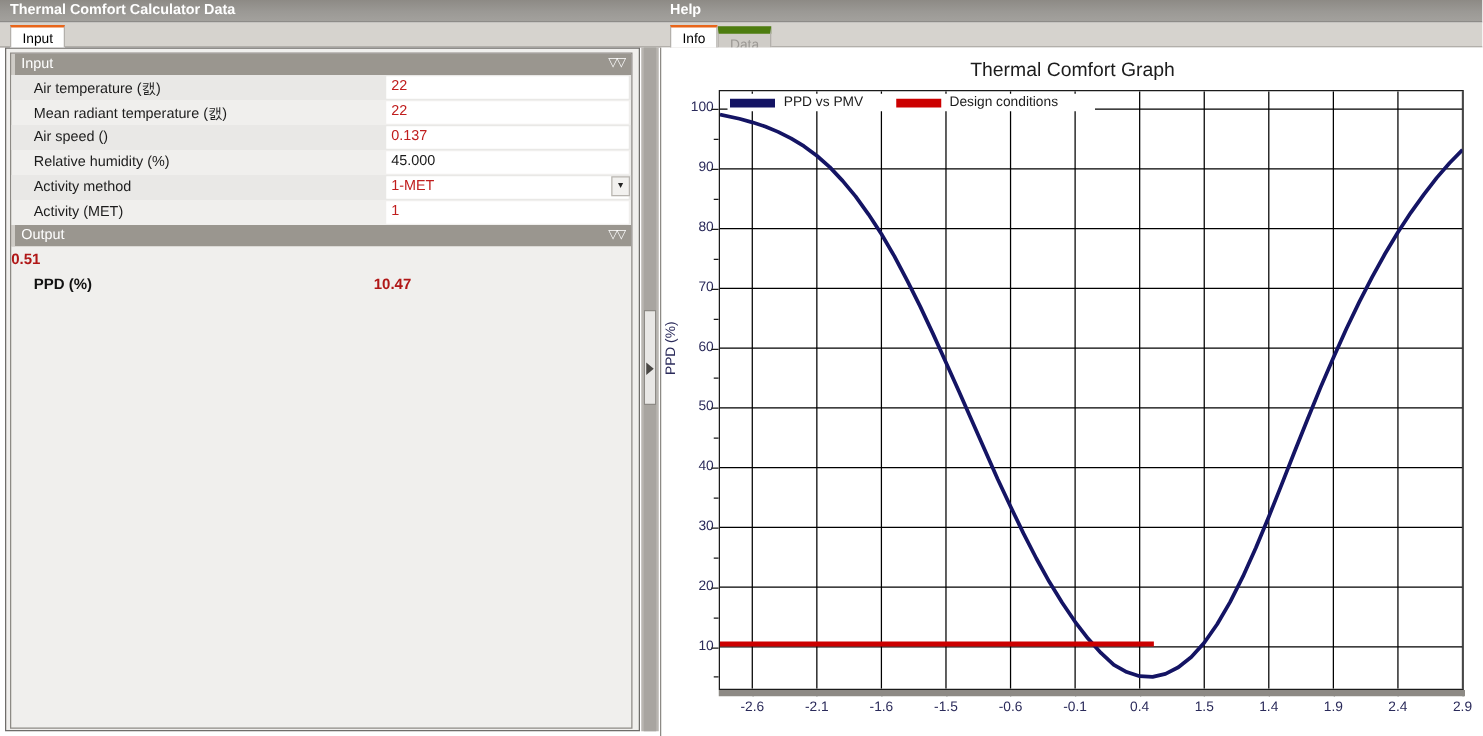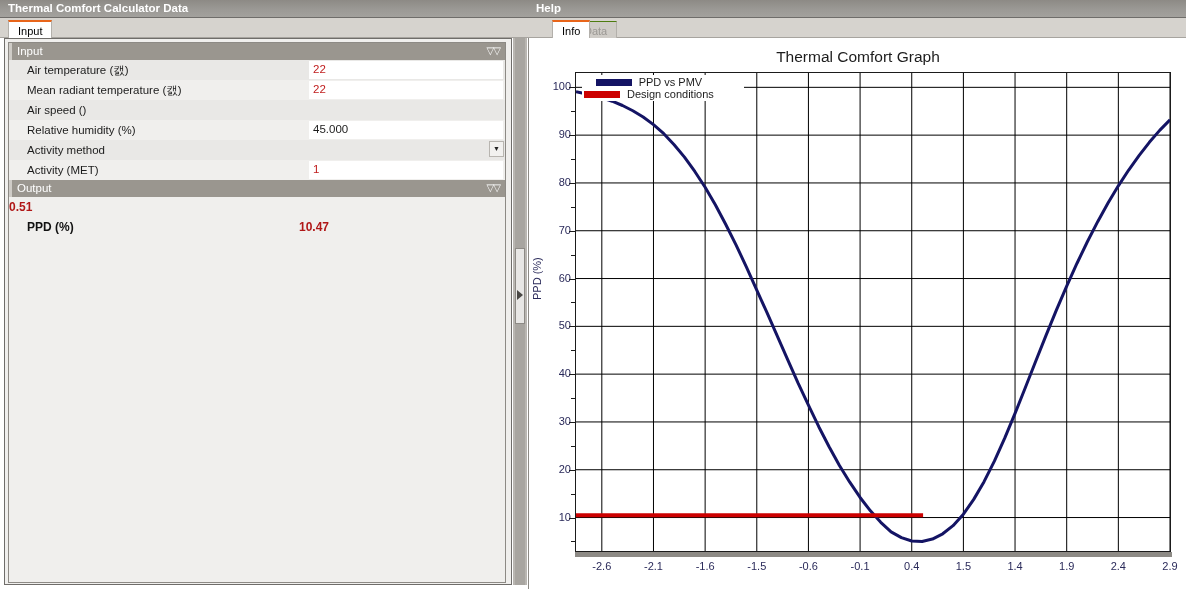--- a/index.html
+++ b/index.html
@@ -42,21 +42,21 @@
     color: #2b2b2b;
   }
   .tab.active {
     background: #ffffff;
     border-top: 2px solid #e8651a;
     color: #000000;
     z-index: 3;
   }
   .tab.inactive {
     background: #cfccc7;
-    border-top: 1px solid #4d7c0f;
+    border-top: 6px solid #4d7c0f;
     color: #9b9894;
     margin-top: 1px; height: 17px;
   }
 
   
   .left-panel {
     position: absolute; left: 4px; top: 38px;
     width: 508px; height: 547px;
     background: #f0efed;
     border: 1px solid #6f6d6a;
@@ -176,21 +176,20 @@
     border: 1px solid #1b1b1b;
     background: #ffffff;
   }
   .legend {
     position: absolute; left: 6px; top: 2px;
     display: flex; align-items: center;
     font-size: 11px; color: #1c1c1c;
     z-index: 5;
     background: #ffffff;
     padding: 1px 4px 1px 2px;
-    flex-direction: column;
   }
   .legend .sw {
     display: inline-block;
     width: 36px; height: 7px;
     margin-right: 7px;
   }
   .legend .item { display: flex; align-items: center; margin-right: 26px; white-space: nowrap; }
 
   .ylabel {
     position: absolute; left: 2px; top: 262px;
@@ -231,21 +230,21 @@
     <span>Help</span>
   </div>
 
   <div class="tabstrip tabstrip-left">
     <div class="tab active" style="left:8px;">
       <span>Input</span>
     </div>
   </div>
 
   <div class="tabstrip tabstrip-right">
-    <div class="tab active" style="left:8px;margin-left:16px;">
+    <div class="tab active" style="left:8px;">
       <span>Info</span>
     </div>
     <div class="tab inactive" style="left:46px;">
       <span>Data</span>
     </div>
   </div>
 
   <div class="left-panel">
     <div class="grid-inner">
 
@@ -257,27 +256,29 @@
       <div class="row alt">
         <span class="lbl">Air temperature (캜)</span>
         <span class="valbox">22</span>
       </div>
       <div class="row">
         <span class="lbl">Mean radiant temperature (캜)</span>
         <span class="valbox">22</span>
       </div>
       <div class="row alt">
         <span class="lbl">Air speed ()</span>
+        <span class="valbox">0.137</span>
       </div>
       <div class="row">
         <span class="lbl">Relative humidity (%)</span>
         <span class="valbox neutral">45.000</span>
       </div>
       <div class="row alt">
         <span class="lbl">Activity method</span>
+        <span class="valbox">1-MET</span>
         <span class="dd-btn">▼</span>
       </div>
       <div class="row">
         <span class="lbl">Activity (MET)</span>
         <span class="valbox">1</span>
       </div>
 
       <div class="section-hdr">
         <span>Output</span>
         <span class="chev">▽▽</span>

